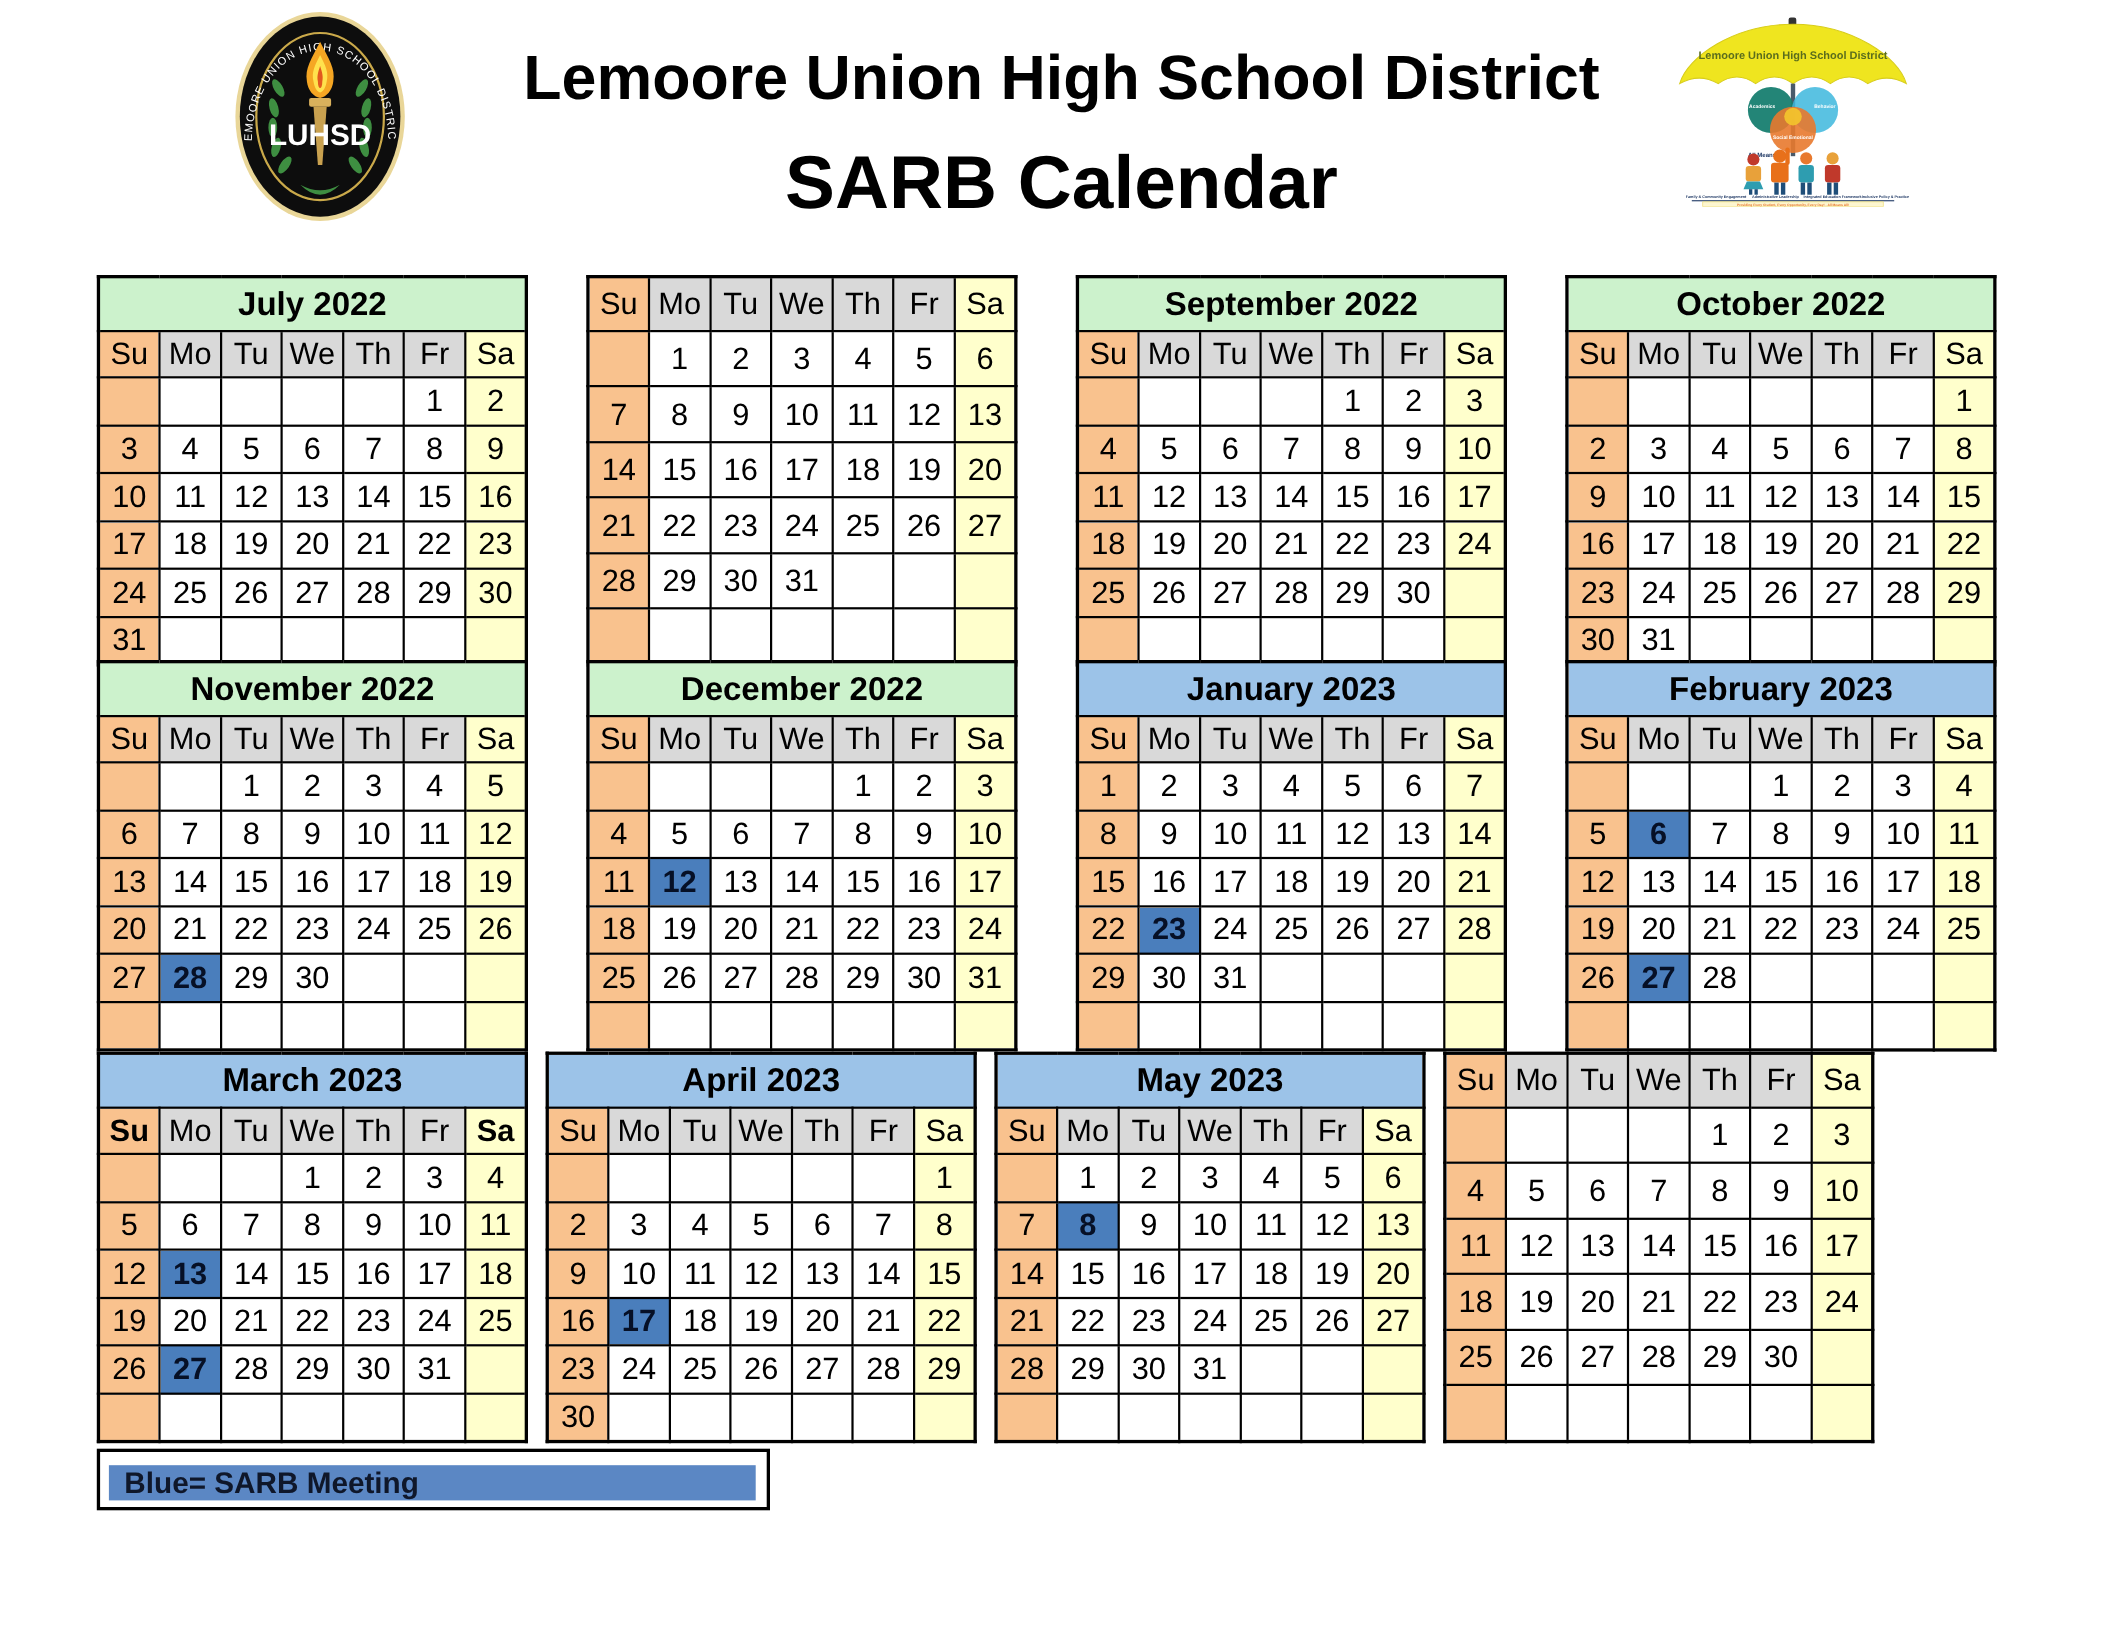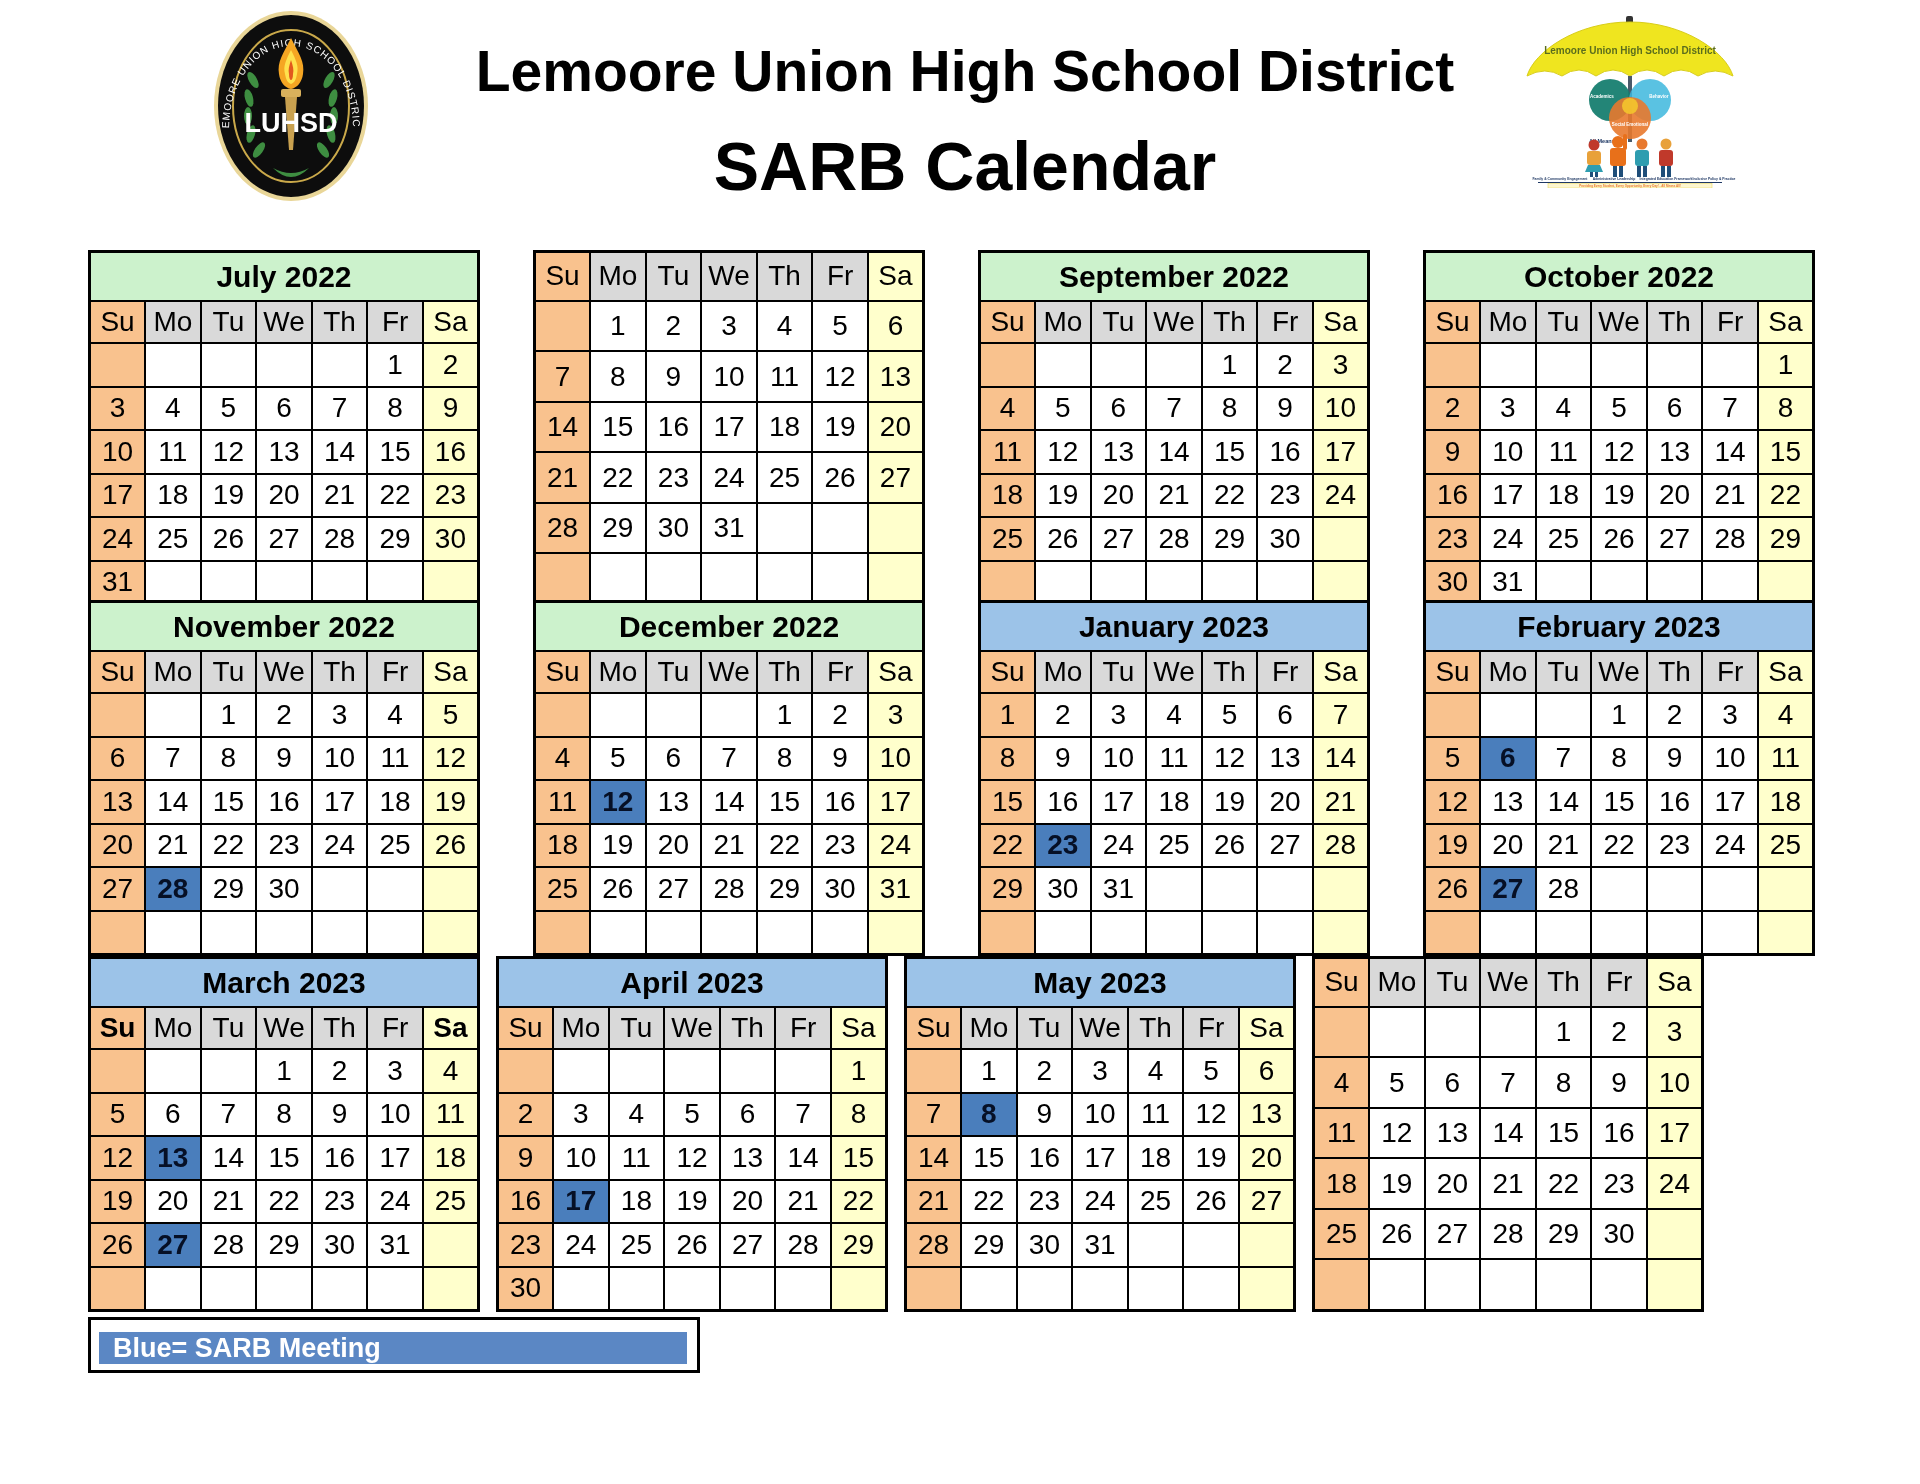--- a/index.html
+++ b/index.html
@@ -30,21 +30,21 @@
   th.dow.bold{font-weight:bold;}
   td.day{height:41.5px;font-size:28px;background:#fff;}
   td.day.sun{background:var(--c-sun,#f9c28e);}
   td.day.sat{background:var(--c-sat,#ffffcc);}
   td.day.sarb{background:var(--c-hl,#4a7ebc);font-weight:bold;color:#061026;}
 
   
   .legend-box{position:absolute;left:88px;top:1317px;width:612px;height:56px;background:#fff;border:3px solid #000;box-sizing:border-box;}
   .legend-bar{position:absolute;left:8px;top:12px;width:588px;height:32px;background:var(--c-legend,#5b87c4);
               display:flex;align-items:center;padding-left:14px;box-sizing:border-box;}
-  .legend-bar span{font-size:27px;font-weight:bold;color:#ffffff;}
+  .legend-bar span{font-size:27px;font-weight:bold;color:#0f172a;}
 
   svg text{font-family:"Liberation Sans",sans-serif;}
 </style>
 </head>
 <body>
 
 <div class="page">
 
   <svg class="seal" viewBox="0 0 156 192" aria-hidden="true">
     <ellipse cx="78" cy="96" rx="77" ry="95" fill="#e9d698"></ellipse>

